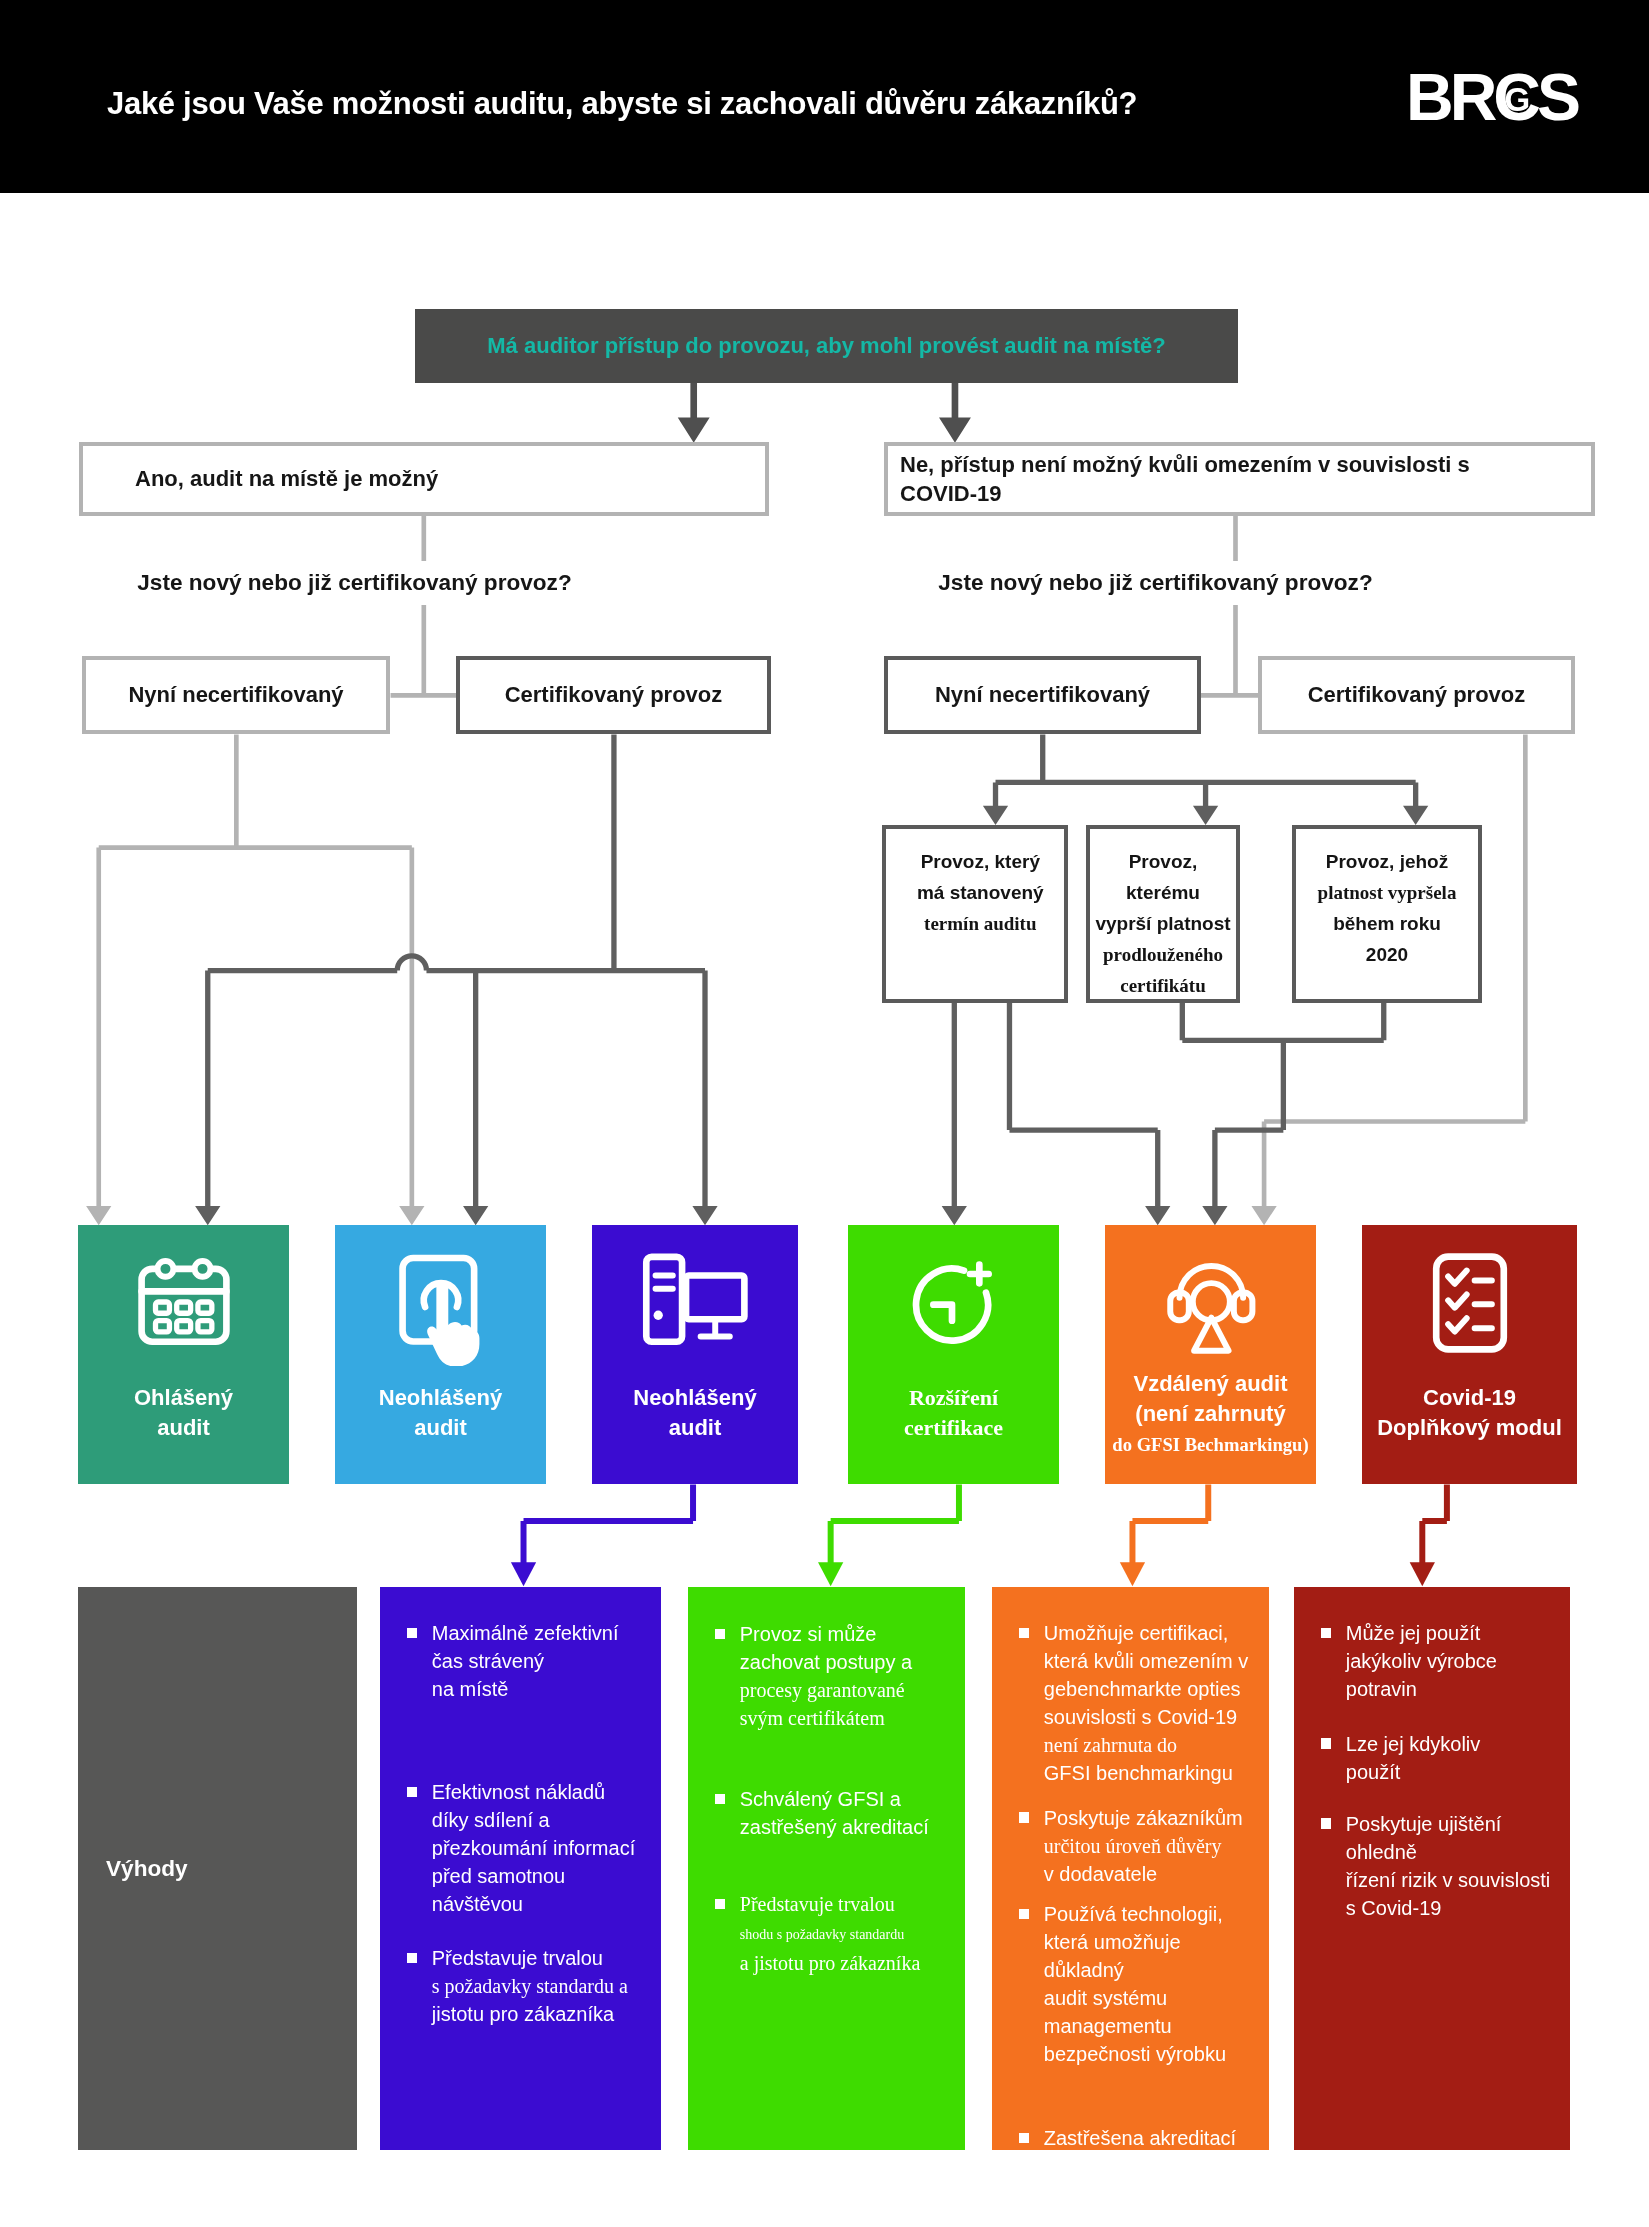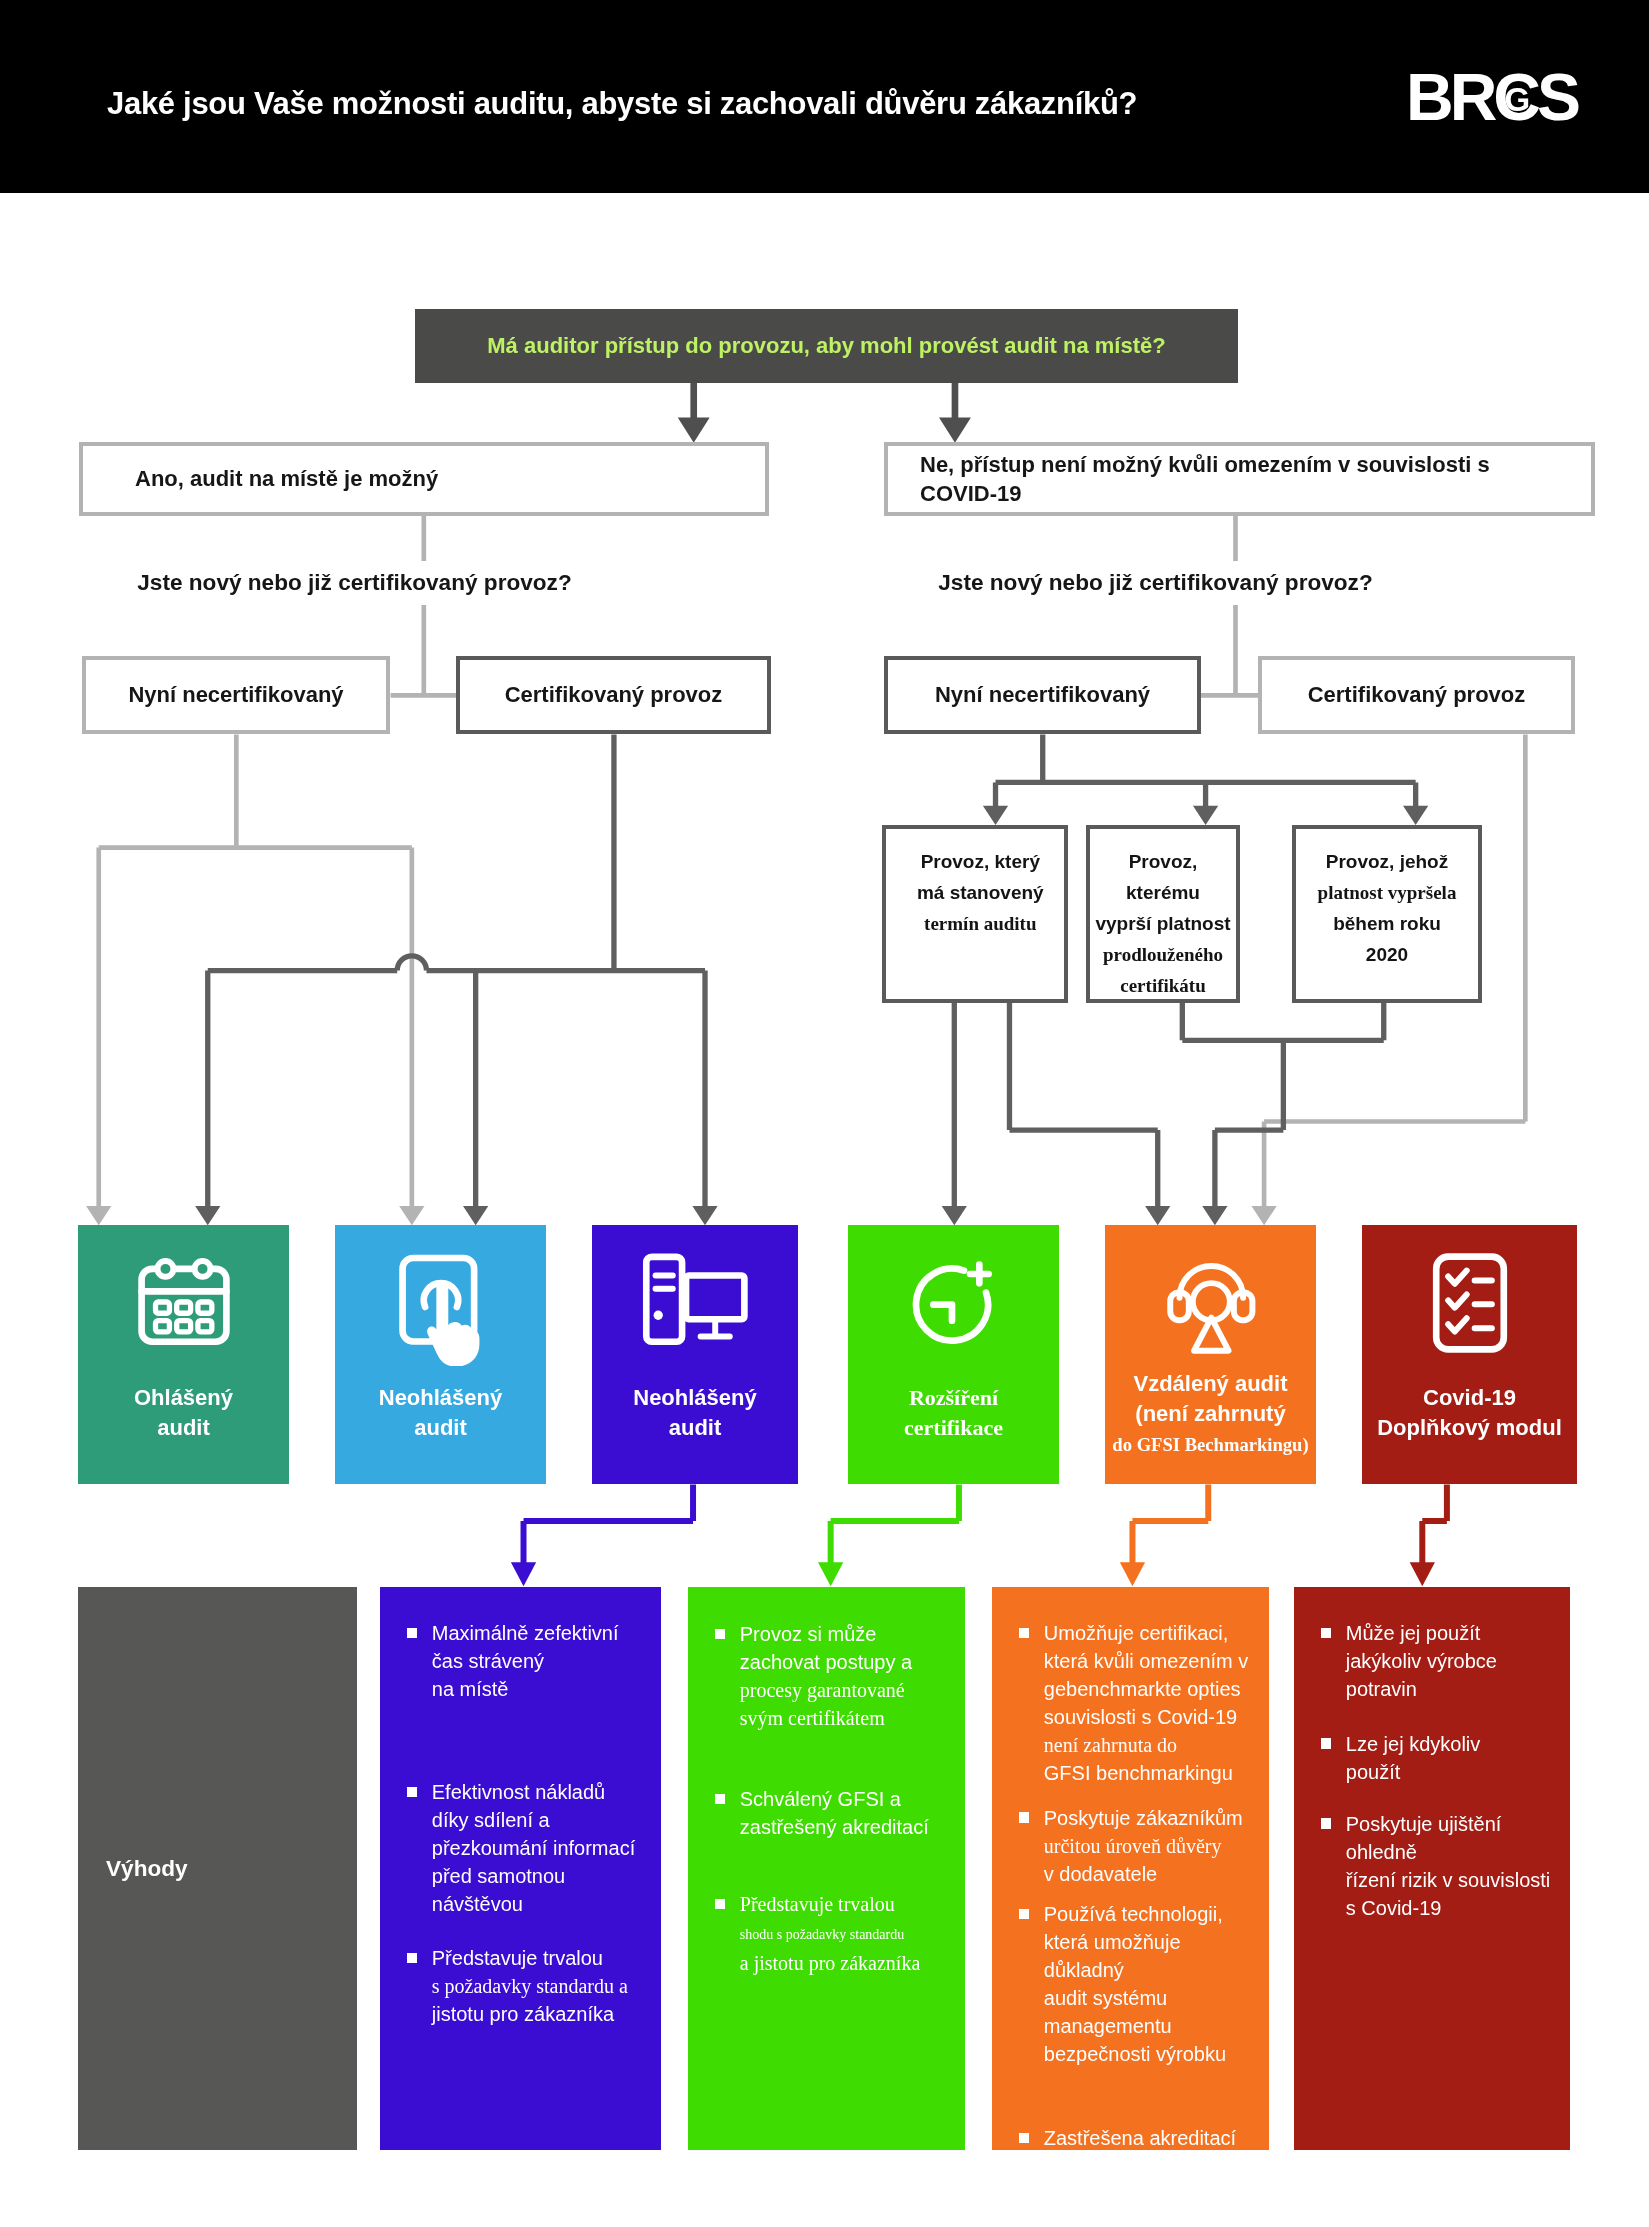--- a/index.html
+++ b/index.html
@@ -11,26 +11,26 @@
              font-size:31px;font-weight:700;letter-spacing:-0.3px;}
   .logo{position:absolute;right:73px;top:50%;transform:translateY(-50%);
         font-size:66px;font-weight:800;letter-spacing:-4px;line-height:1;}
   .logo .cg{position:relative;display:inline-block;}
   .logo .g{position:absolute;left:55%;top:54%;transform:translate(-50%,-50%);
            font-size:33px;letter-spacing:0;font-weight:800;}
   
   .connectors{position:absolute;left:0;top:0;width:1650px;height:2227px;pointer-events:none;}
   
   .qroot{position:absolute;left:415px;top:309px;width:823px;height:74px;background:#4a4a49;
-         color:#bef264;display:flex;align-items:center;justify-content:center;
+         color:#14b8a6;display:flex;align-items:center;justify-content:center;
          font-size:22px;font-weight:600;}
   .wbox{position:absolute;background:#fff;border:4px solid #b3b3b3;box-sizing:border-box;
         color:#161616;display:flex;align-items:center;font-size:22px;font-weight:600;}
   .ano{left:79px;top:442px;width:690px;height:74px;padding-left:52px;}
-  .ne{left:884px;top:442px;width:711px;height:74px;padding-left:32px;line-height:29px;}
+  .ne{left:884px;top:442px;width:711px;height:74px;padding-left:12px;line-height:29px;}
   .preline{white-space:pre-line;}
   .qtext{position:absolute;top:561px;height:44px;display:flex;align-items:center;justify-content:center;
          background:#fff;font-size:22.6px;font-weight:700;color:#161616;}
   .qleft{left:117px;width:475px;}
   .qright{left:918px;width:475px;}
   .rbox{top:656px;height:78px;justify-content:center;text-align:center;font-weight:700;}
   .l1{left:82px;width:308px;}
   .l2{left:456px;width:315px;}
   .r1{left:884px;width:317px;}
   .r2{left:1258px;width:317px;}

